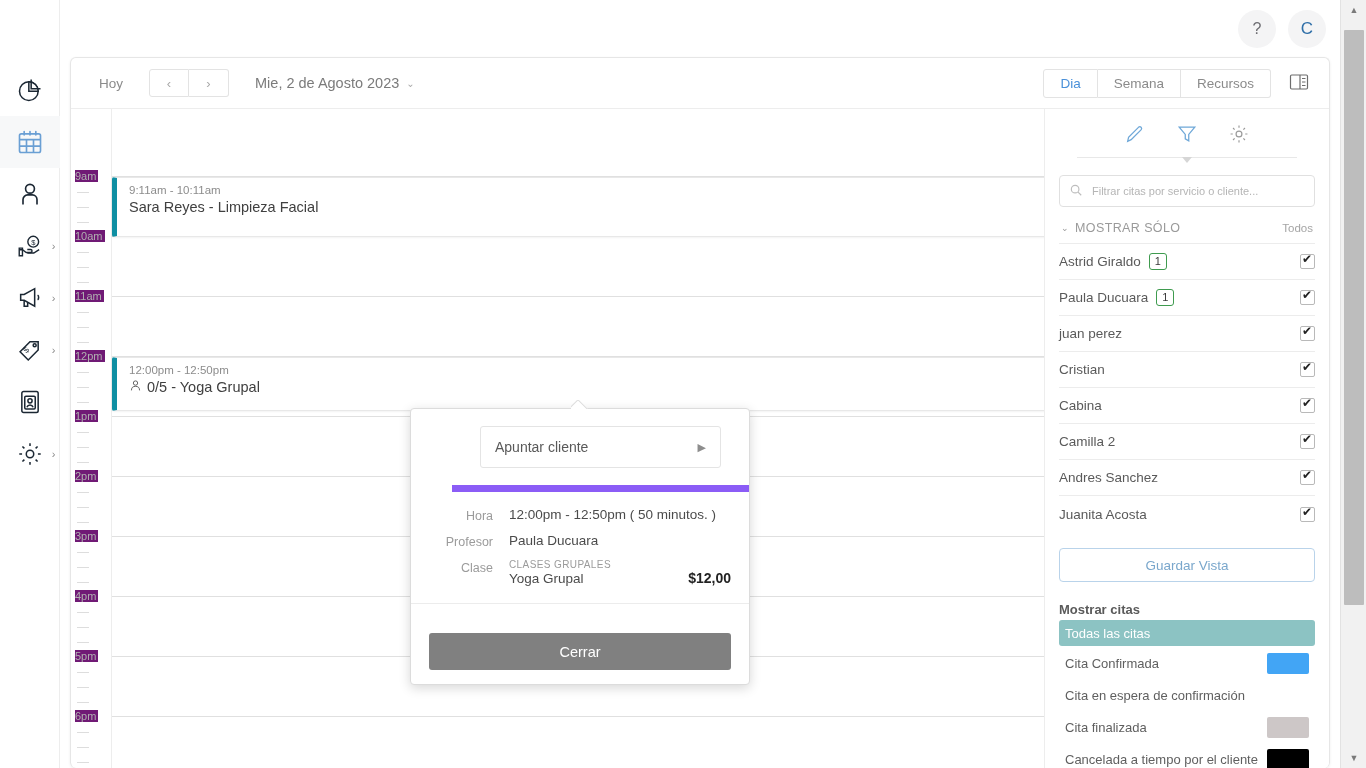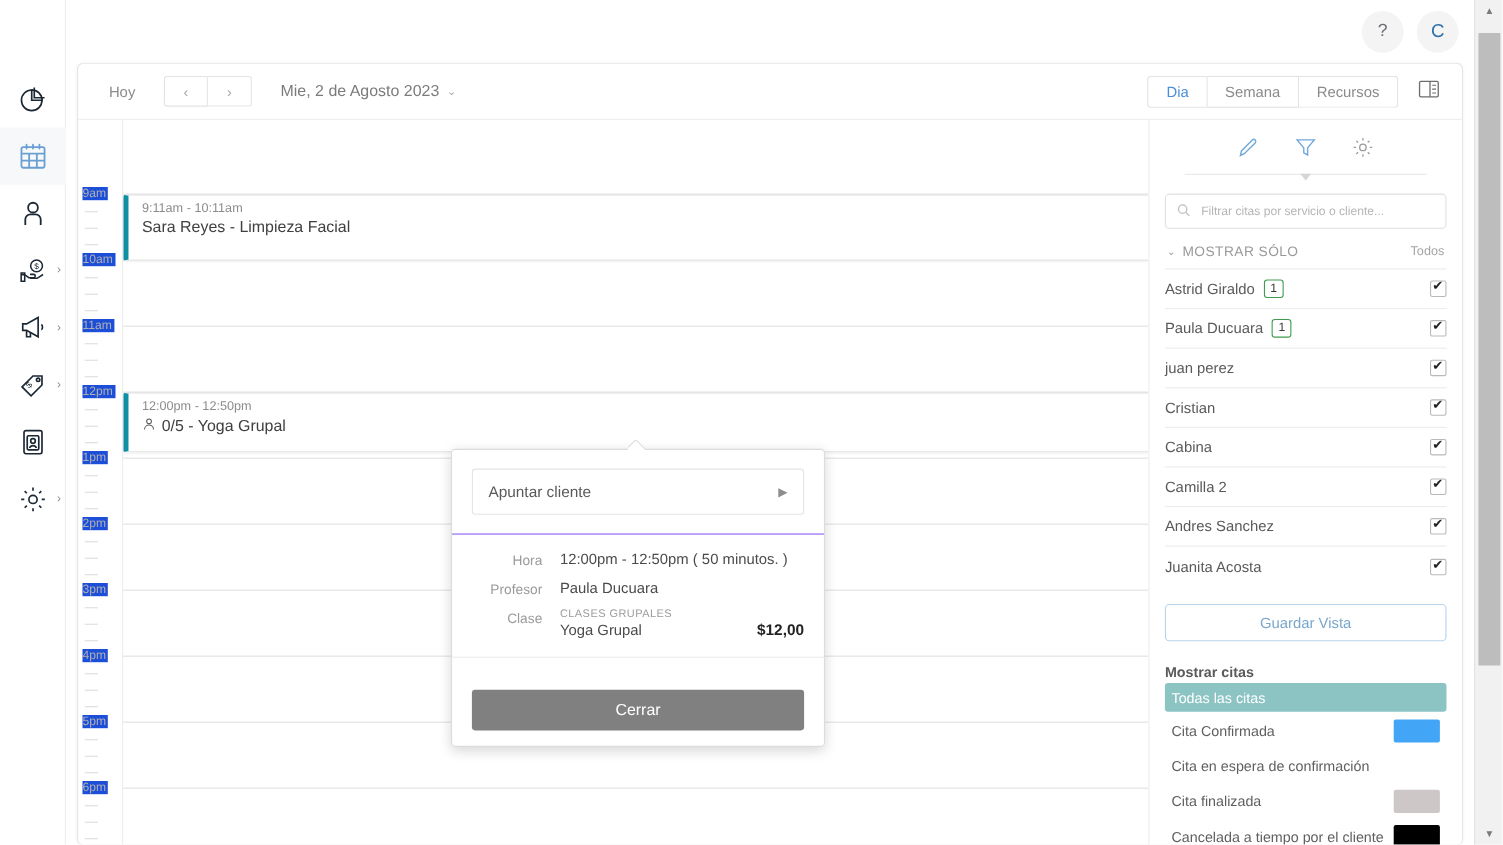--- a/index.html
+++ b/index.html
@@ -86,21 +86,21 @@
   }
 
   
   .cal-body { position:absolute; left:0; top:51px; right:285px; bottom:0; overflow:hidden; }
   .gutter { position:absolute; left:0; top:0; width:40px; bottom:0; }
   .grid-area { position:absolute; left:40px; top:0; right:0; bottom:0; border-left:1px solid #ededed; }
   .hour-row { height:60px; border-bottom:1px solid #e0e0e0; position:relative; }
   .g-hour { height:60px; position:relative; }
   .g-hour .lbl {
     position:absolute; left:4px; top:-7px; font-size:11px; color:#b0b0b0;
-    background:#1d4ed8; padding-right:2px;
+    background:#701a75; padding-right:2px;
   }
   .g-hour .tick { position:absolute; left:6px; width:12px; border-top:1px solid #dddddd; }
   .g-hour .t1 { top:15px; } .g-hour .t2 { top:30px; } .g-hour .t3 { top:45px; }
   .gutter-inner { position:relative; }
 
   
   .event {
     position:absolute; background:#fff; border:1px solid #e8e8e8;
     border-left:5px solid #0f8fa3; border-radius:2px;
     padding:6px 0 0 12px; cursor:pointer; overflow:hidden;
@@ -183,21 +183,21 @@
     box-shadow:0 3px 12px rgba(0,0,0,.16); z-index:40;
   }
   .popup .arrow {
     position:absolute; top:-9px; left:160px; width:18px; height:9px; overflow:hidden;
   }
   .popup .arrow:after {
     content:""; position:absolute; left:0; top:2px; width:13px; height:13px;
     background:#fff; border-left:1px solid #dcdcdc; border-top:1px solid #dcdcdc;
     transform:rotate(45deg); transform-origin:center;
   }
-  .popup-top { padding:17px 18px; border-bottom:1px solid #8b5cf6; }
+  .popup-top { padding:17px 28px; border-bottom:7px solid #8b5cf6;margin-left:41px; }
   .apuntar {
     height:42px; border:1px solid #e4e4e4; border-radius:3px;
     display:flex; align-items:center; justify-content:space-between;
     padding:0 14px; font-size:14px; color:#595959; cursor:pointer; background:#fff;
   }
   .apuntar .tri { color:#8d8d8d; font-size:11px; }
   .popup-body { padding:10px 18px 12px; }
   .prow { display:flex; align-items:flex-start; padding:5px 0; }
   .prow .k { width:64px; text-align:right; font-size:12.5px; color:#9b9b9b; padding-top:2px; }
   .prow .v { margin-left:16px; font-size:13.5px; color:#4b4b4b; flex:1; }

